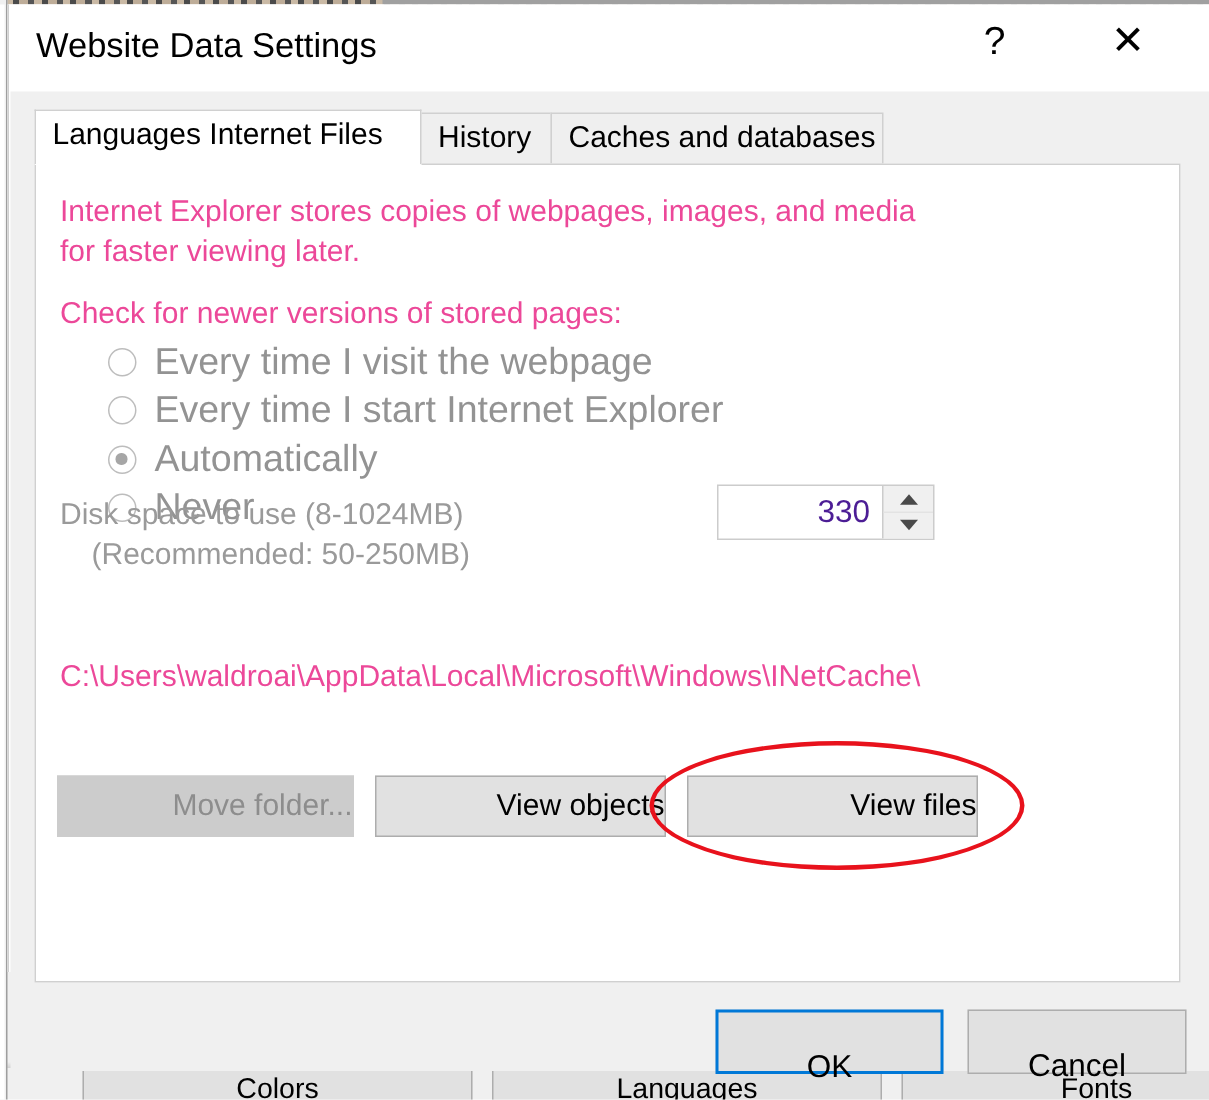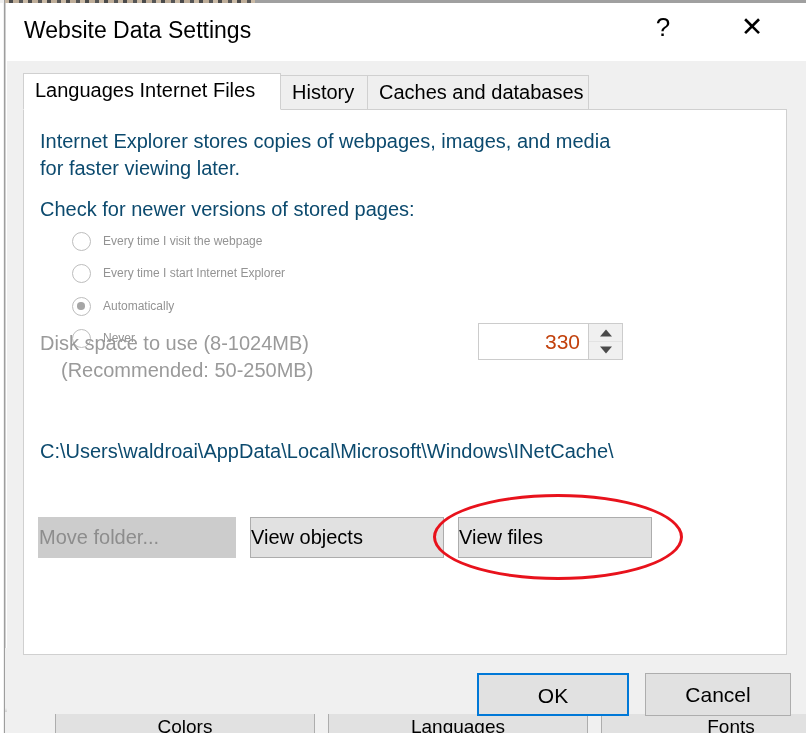--- a/index.html
+++ b/index.html
@@ -171,21 +171,21 @@
     left: 16px; top: 48px;
     width: 764px;
     height: 546px;
     background: #ffffff;
     border: 1px solid #d0d0d0;
     box-sizing: border-box;
   }
   .body-text {
     position: absolute;
     font-size: 20px;
-    color: #0c4a6e;
+    color: #ec4899;
     white-space: nowrap;
   }
   .body-text.dim { color: #9a9a9a; }
 
   #desc-l1 { left: 16px; top: 20px; }
   #desc-l2 { left: 16px; top: 47px; }
   #check-label { left: 16px; top: 88px; }
 
   
   .radio-row {
@@ -206,21 +206,21 @@
     content: "";
     position: absolute;
     left: 4px; top: 4px;
     width: 7.5px; height: 7.5px;
     border-radius: 50%;
     background: #a6a6a6;
   }
   .radio-label {
     position: absolute;
     left: 31px; top: 0;
-    font-size: 12px;
+    font-size: 25px;
     color: #939393;
     white-space: nowrap;
     line-height: 27px;
   }
 
   
   #disk-l1 { left: 16px; top: 222px; }
   #disk-l2 { left: 37px; top: 249px; }
 
   #spinner {
@@ -229,21 +229,21 @@
     width: 145px; height: 37px;
     background: #ffffff;
     border: 1px solid #cccccc;
     box-sizing: border-box;
   }
   #spin-value {
     position: absolute;
     right: 42px; top: 0;
     line-height: 35px;
     font-size: 21px;
-    color: #c2410c;
+    color: #4c1d95;
   }
   #spin-buttons {
     position: absolute;
     right: 0; top: 0;
     width: 34px; height: 35px;
     background: #f0f0f0;
     border-left: 1px solid #cccccc;
     box-sizing: border-box;
   }
   .spin-btn {
@@ -274,21 +274,21 @@
   
   .folder-btn {
     position: absolute;
     top: 407px;
     height: 41px;
     background: #e1e1e1;
     border: 1px solid #adadad;
     box-sizing: border-box;
     font-size: 20px;
     color: #000000;
-    text-align: left;
+    text-align: right;
     line-height: 39px;
     cursor: default;
     white-space: nowrap;
     font-family: "Liberation Sans", sans-serif;
     padding: 0;
   }
   .folder-btn.disabled {
     background: #cccccc;
     border-color: #cccccc;
     color: #8d8d8d;
@@ -315,21 +315,21 @@
     top: 612px;
     height: 43px;
     background: #e1e1e1;
     box-sizing: border-box;
     font-size: 21px;
     color: #000000;
     text-align: center;
     line-height: 41px;
     cursor: default;
     font-family: "Liberation Sans", sans-serif;
-    padding: 0;
+    padding: 16px;
     border: 1px solid #adadad;
   }
   #btn-ok {
     left: 470px; width: 152px;
     border: 2px solid #0078d7;
   }
   #btn-cancel { left: 638px; width: 146px; }
 </style>
 </head>
 <body>

